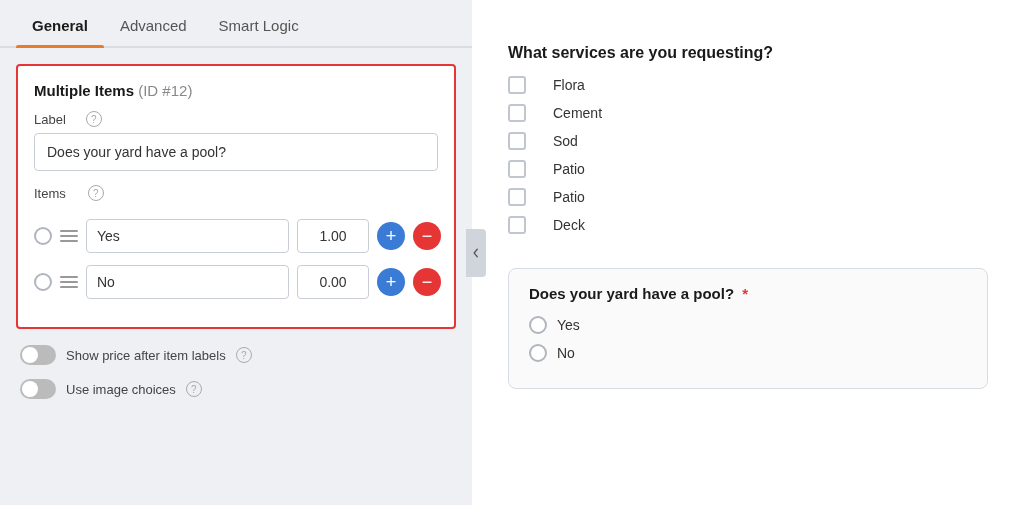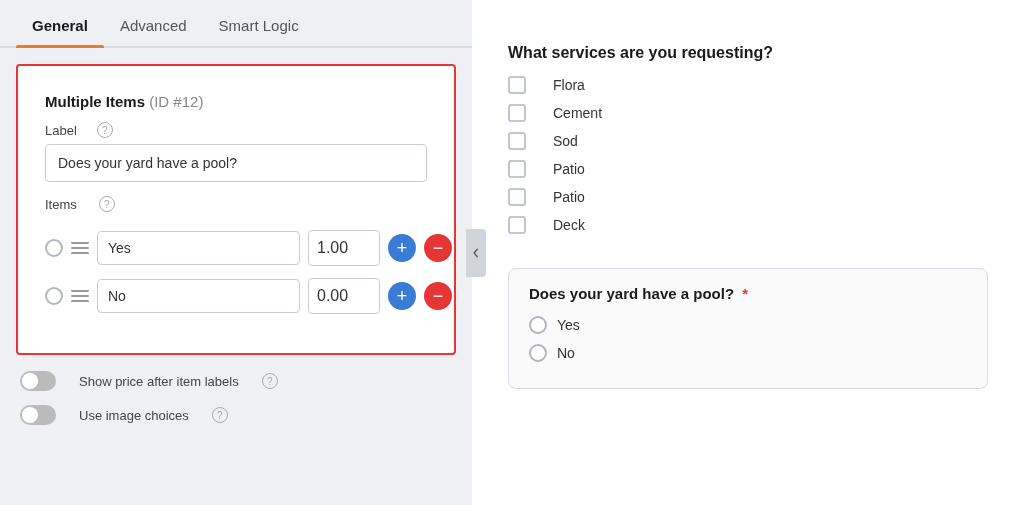--- a/index.html
+++ b/index.html
@@ -58,21 +58,21 @@
       flex: 1;
       padding: 16px;
       overflow-y: auto;
     }
 
     
     .red-box {
       border: 2px solid #e53535;
       border-radius: 4px;
       background: #fff;
-      padding: 27px;
+      padding: 16px;
       margin-bottom: 16px;
     }
 
     .field-title {
       font-size: 15px;
       font-weight: 700;
       color: #1a1a1a;
       margin-bottom: 12px;
     }
     .field-title .id-label {
@@ -165,24 +165,25 @@
       color: #333;
       background: #fff;
       outline: none;
     }
 
     .price-input {
       width: 72px;
       border: 1.5px solid #c8cdd6;
       border-radius: 4px;
       padding: 8px 8px;
-      font-size: 16px;
+      font-size: 14px;
       color: #333;
       background: #fff;
       outline: none;
+      text-align: center;
     }
 
     .btn-add {
       width: 28px;
       height: 28px;
       border-radius: 50%;
       background: #3a7bd5;
       border: none;
       display: flex;
       align-items: center;
@@ -208,21 +209,21 @@
       color: white;
       font-size: 18px;
       font-weight: 300;
       line-height: 1;
     }
 
     
     .toggle-row {
       display: flex;
       align-items: center;
-      gap: 23px;
+      gap: 10px;
       margin-bottom: 14px;
       padding: 0 4px;
     }
     .toggle {
       width: 36px;
       height: 20px;
       background: #bbb;
       border-radius: 10px;
       position: relative;
       cursor: pointer;

